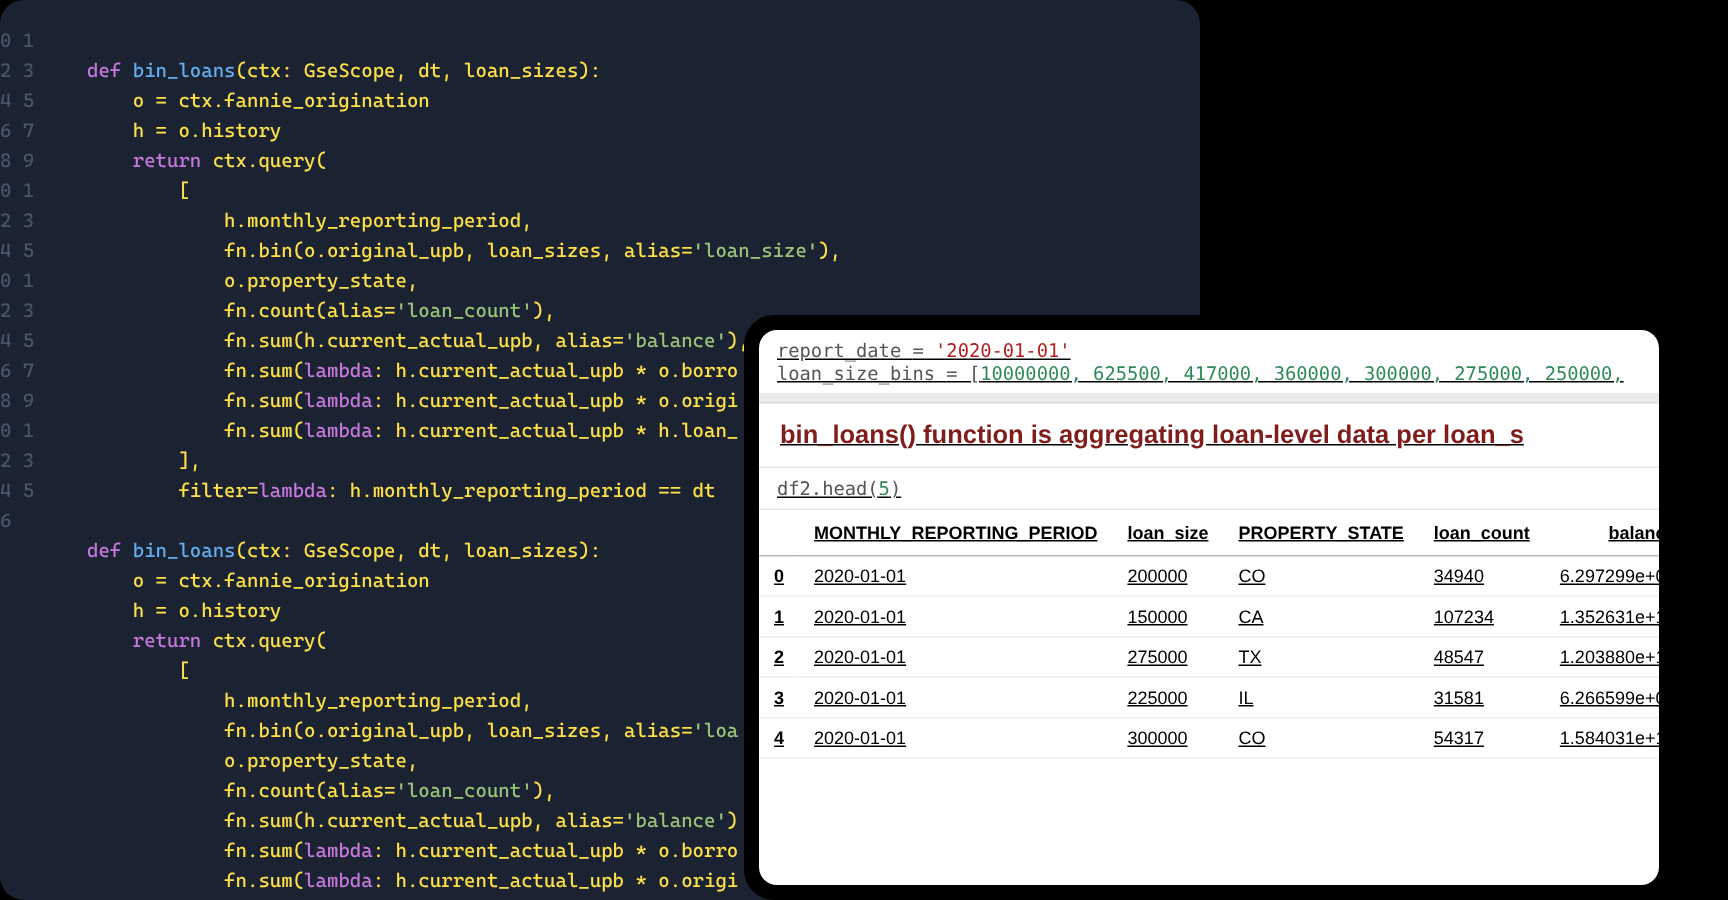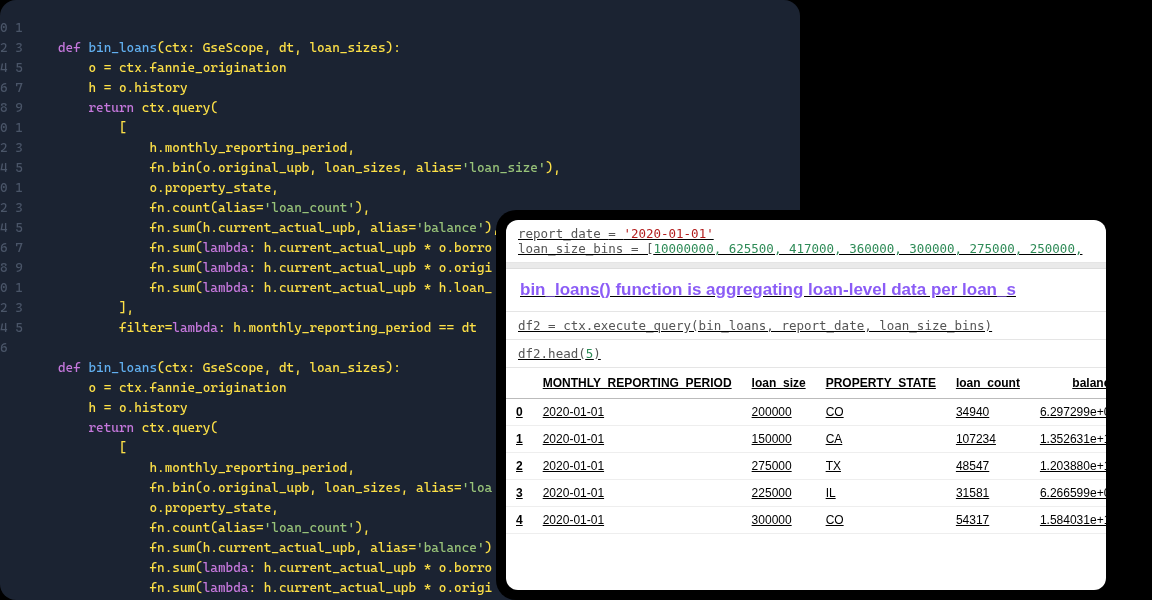--- a/index.html
+++ b/index.html
@@ -74,21 +74,21 @@
   white-space: pre;
 }
 .nb-cell.code { color: #555; }
 .nb-cell.code .py-str { color: #b31d1d; }
 .nb-cell.code .py-num { color: #2e8b57; }
 .nb-md {
   padding: 10px 14px;
   font-family: -apple-system, BlinkMacSystemFont, 'Segoe UI', Helvetica, Arial, sans-serif;
   font-size: 17px;
   font-weight: 700;
-  color: #8b5cf6;
+  color: #7f1d1d;
   border-bottom: 1px solid #e5e5e5;
   line-height: 1.3;
 }
 .nb-scroll {
   height: 6px;
   background: #eaeaea;
   border-bottom: 1px solid #ddd;
 }
 .nb-table {
   width: 100%;
@@ -183,21 +183,20 @@
 </div>
 
 <div class="panel-nb">
   <div class="nb-inner">
     <div class="nb-cell code"><span>report_date </span><span>= </span><span class="py-str">'2020-01-01'</span>
 <span>loan_size_bins </span><span>= [</span><span class="py-num">10000000, 625500, 417000, 360000, 300000, 275000, 250000,</span></div>
     <div class="nb-scroll"></div>
     <div class="nb-md">
       <span>bin_loans() function is aggregating loan-level data per loan_s</span><br>
     </div>
-    <div class="nb-cell code"><span>df2 = ctx.execute_query(bin_loans, report_date, loan_size_bins)</span></div>
     <div class="nb-cell code"><span>df2.head(</span><span class="py-num">5</span><span>)</span></div>
     <table class="nb-table">
       <thead>
           <tr id="thead-row">
             <th class="idx"></th>
             <th>MONTHLY_REPORTING_PERIOD</th>
             <th>loan_size</th>
             <th>PROPERTY_STATE</th>
             <th>loan_count</th>
             <th>balance</th>

